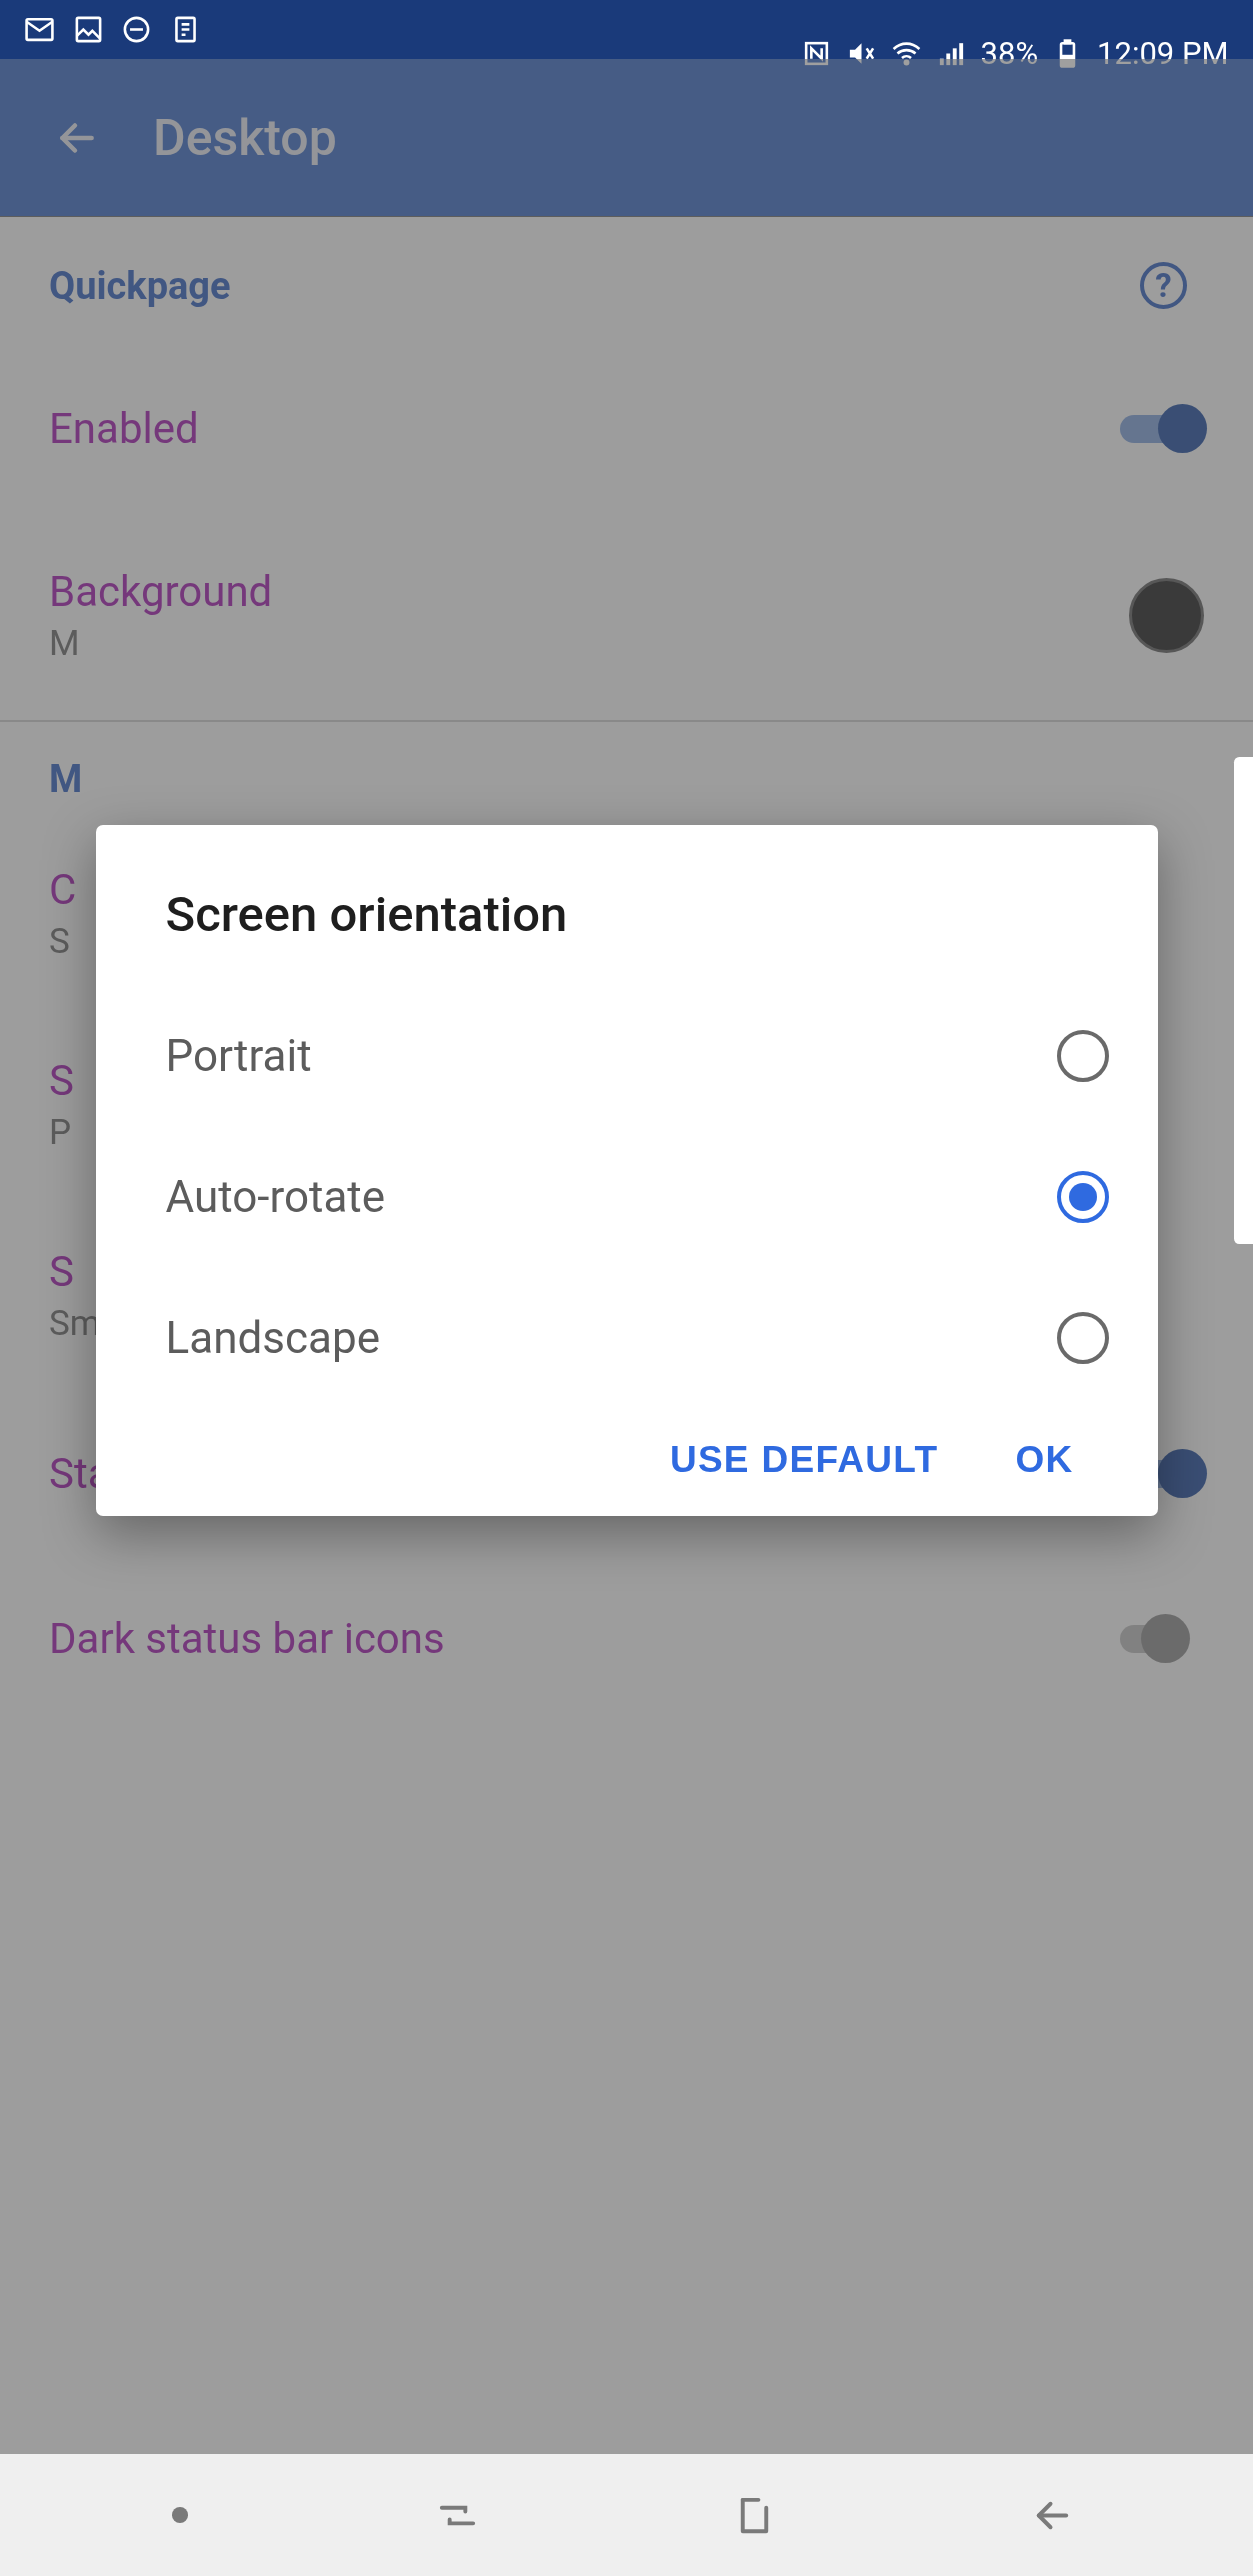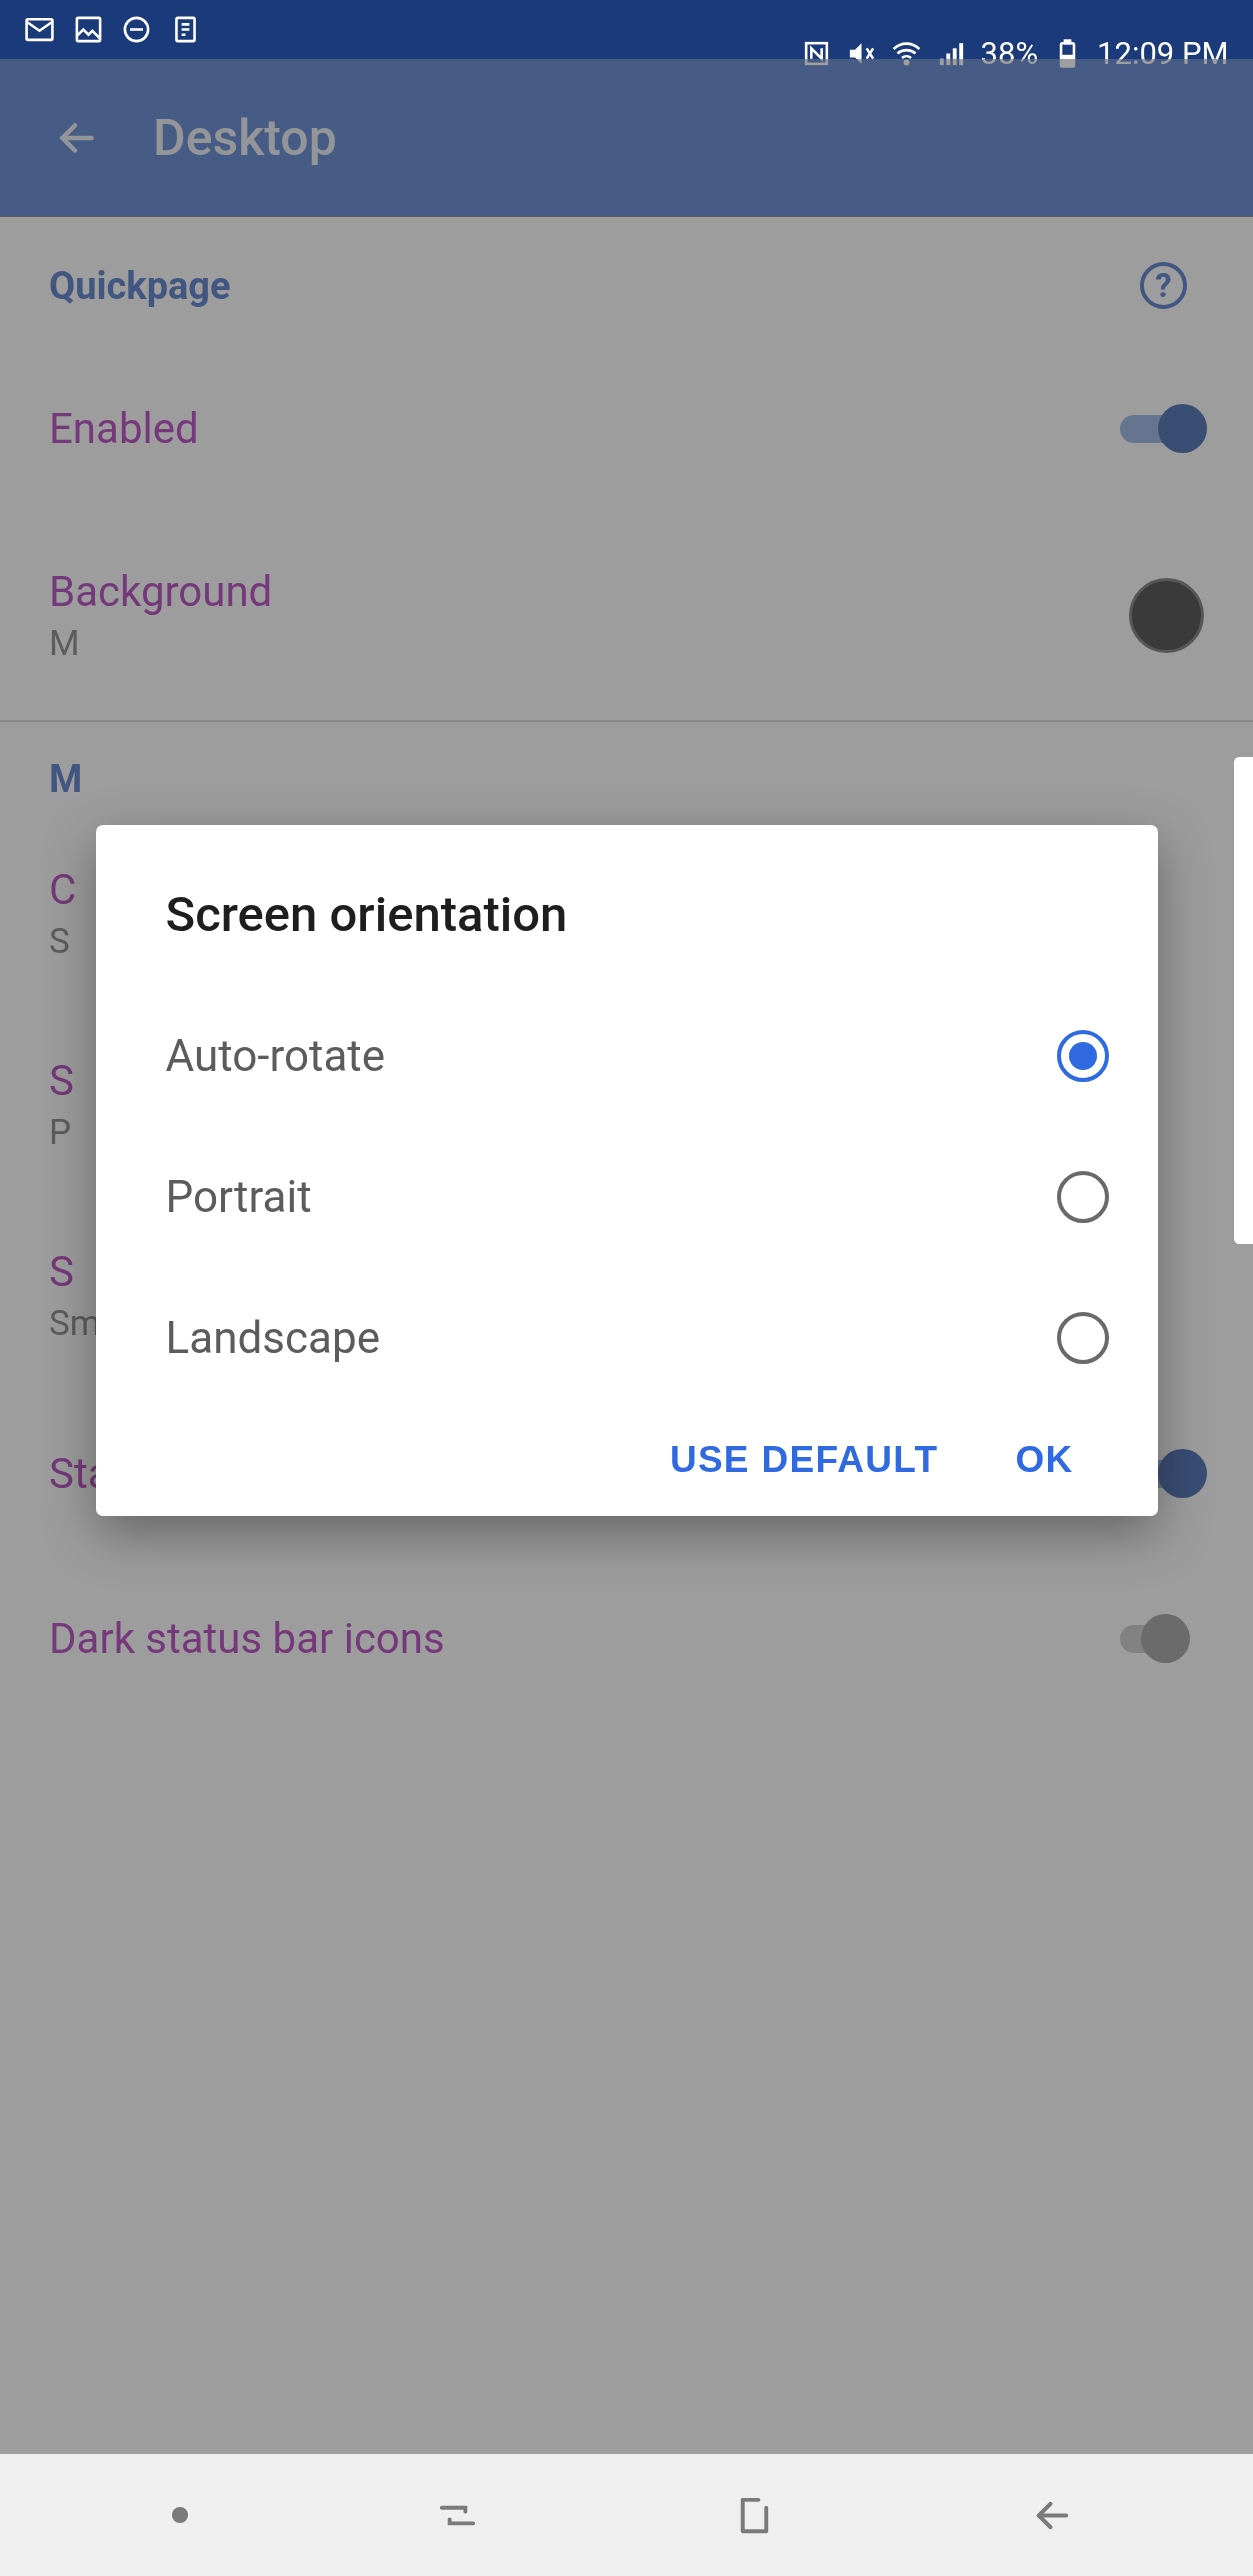--- a/index.html
+++ b/index.html
@@ -333,26 +333,26 @@
 
 </div>
 
 <div class="scrim" style="top:59px; bottom:122px;"></div>
 <div class="scroll-hint"></div>
 
 <div class="dialog">
   <div class="dialog-title">Screen orientation</div>
 
   <div class="radio-row">
+    <span class="radio-label">Portrait</span>
+    <span class="radio-btn"></span>
+  </div>
+  <div class="radio-row">
     <span class="radio-label">Auto-rotate</span>
     <span class="radio-btn checked"></span>
-  </div>
-  <div class="radio-row">
-    <span class="radio-label">Portrait</span>
-    <span class="radio-btn"></span>
   </div>
   <div class="radio-row">
     <span class="radio-label">Landscape</span>
     <span class="radio-btn"></span>
   </div>
 
   <div class="dialog-actions">
     <button>USE DEFAULT</button>
     <button>OK</button>
   </div>

